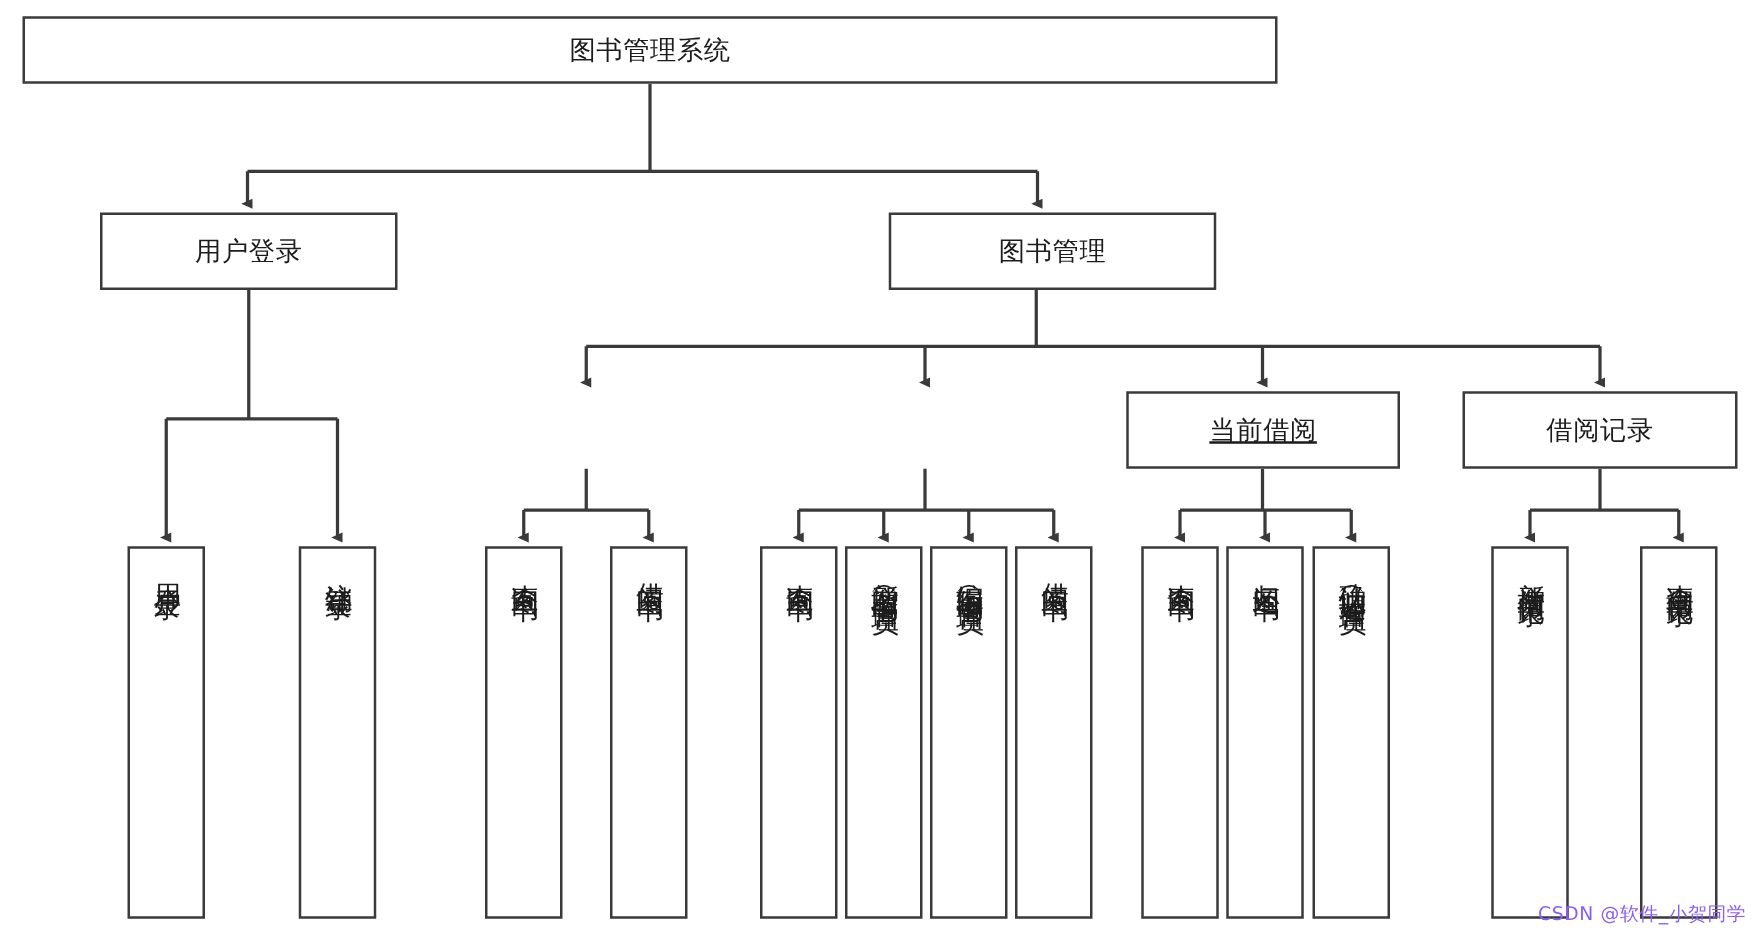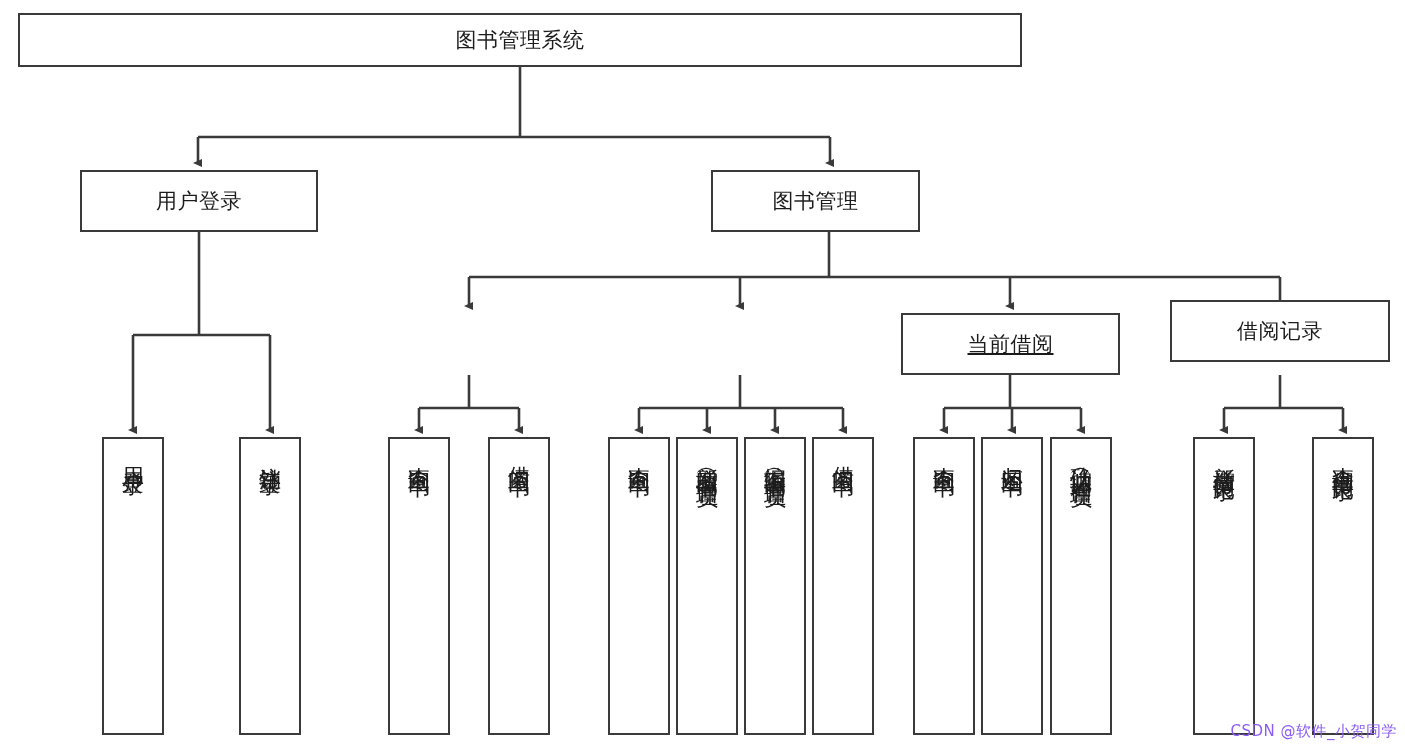--- a/index.html
+++ b/index.html
@@ -128,31 +128,31 @@
   </svg>
 
   <div class="node" style="left:18px; top:13px; width:1004px; height:54px;">
     <span class="node-label">图书管理系统</span>
   </div>
 
   <div class="node" style="left:80px; top:170px; width:238px; height:62px;">
     <span class="node-label">用户登录</span>
   </div>
 
-  <div class="node" style="left:711px; top:170px; width:209px; height:62px;">
+  <div class="node" style="left:711px; top:170px; width:262px; height:62px;">
     <span class="node-label">图书管理</span>
   </div>
 
 
 
   <div class="node" style="left:901px; top:313px; width:219px; height:62px;text-decoration:underline;">
     <span class="node-label">当前借阅</span>
   </div>
 
-  <div class="node" style="left:1170px; top:300px; width:220px; height:62px;">
+  <div class="node" style="left:1170px; top:313px; width:220px; height:62px;">
     <span class="node-label">借阅记录</span>
   </div>
 
   <div class="node leaf" style="left:102px; top:437px; width:62px; height:298px;">
     <span class="node-label">用户登录</span>
   </div>
 
   <div class="node leaf" style="left:239px; top:437px; width:62px; height:298px;">
     <span class="node-label">注销登录</span>
   </div>

